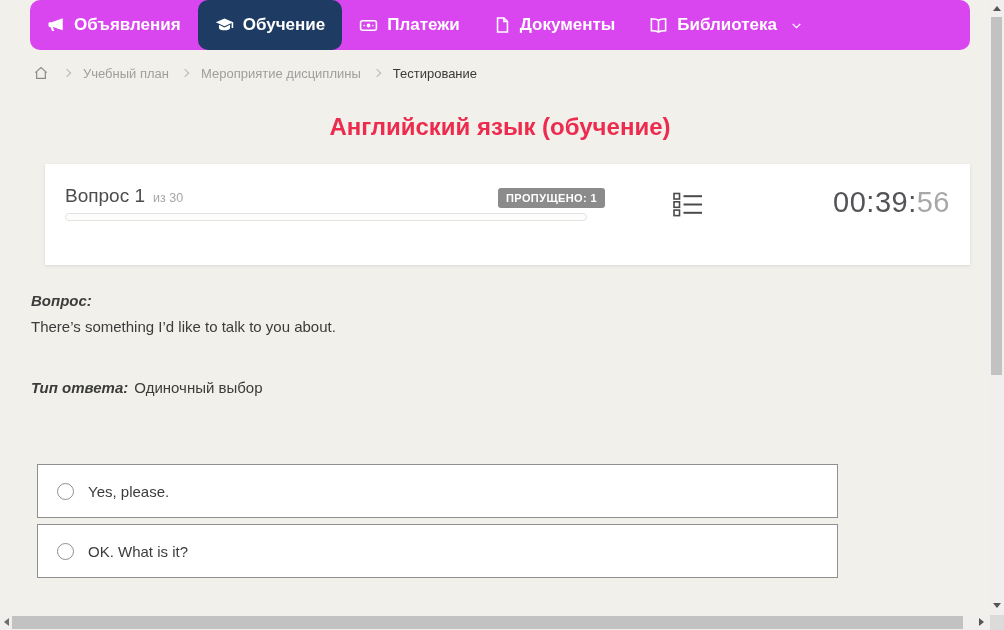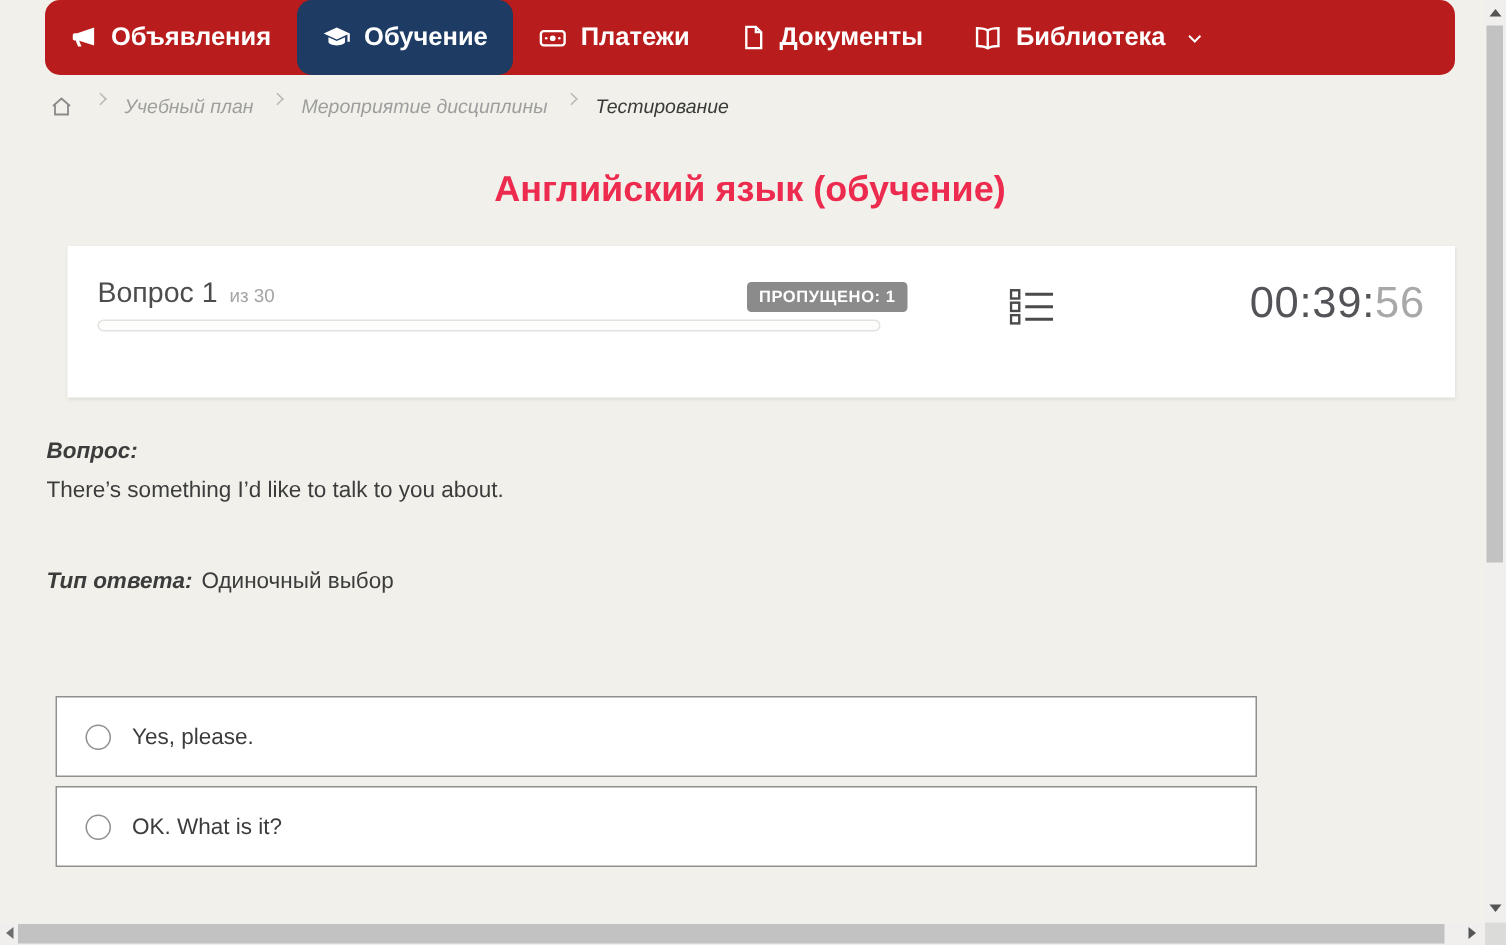--- a/index.html
+++ b/index.html
@@ -8,37 +8,37 @@
     position: relative;
     overflow: hidden;
     background: #f1f0ea;
     font-family: "Liberation Sans", sans-serif;
     color: #3c3c3c;
   }
 
   
   .navbar {
     position: absolute; left: 30px; top: 0; width: 940px; height: 50px;
-    background: #b91c1c; border-radius: 10px;
+    background: #d946ef; border-radius: 10px;
     display: flex; align-items: stretch;
   }
   .nav-item {
     display: flex; align-items: center; gap: 9px;
     padding: 0 17px; height: 50px;
     color: #ffffff; font-size: 17px; font-weight: bold;
     border-radius: 10px; cursor: pointer; white-space: nowrap;
   }
   .nav-item.active { background: #1d3b63; }
   .nav-item .icn { display: flex; align-items: center; }
   .nav-item svg { display: block; }
 
   
   .breadcrumb {
     position: absolute; left: 33px; top: 63px; height: 20px;
-    display: flex; align-items: flex-start; font-size: 13px; color: #9e9e9e; font-style: italic;
+    display: flex; align-items: center; font-size: 13px; color: #9e9e9e;
   }
   .crumb { padding: 0 4px; }
   .crumb.current { color: #3a3a3a; }
   .crumb-sep {
     width: 6px; height: 6px; margin: 0 9px;
     border-right: 1.5px solid #b8b8b4; border-bottom: 1.5px solid #b8b8b4;
     transform: rotate(-45deg);
   }
   .home-icn { margin-right: 6px; display: flex; align-items: center; }
 

